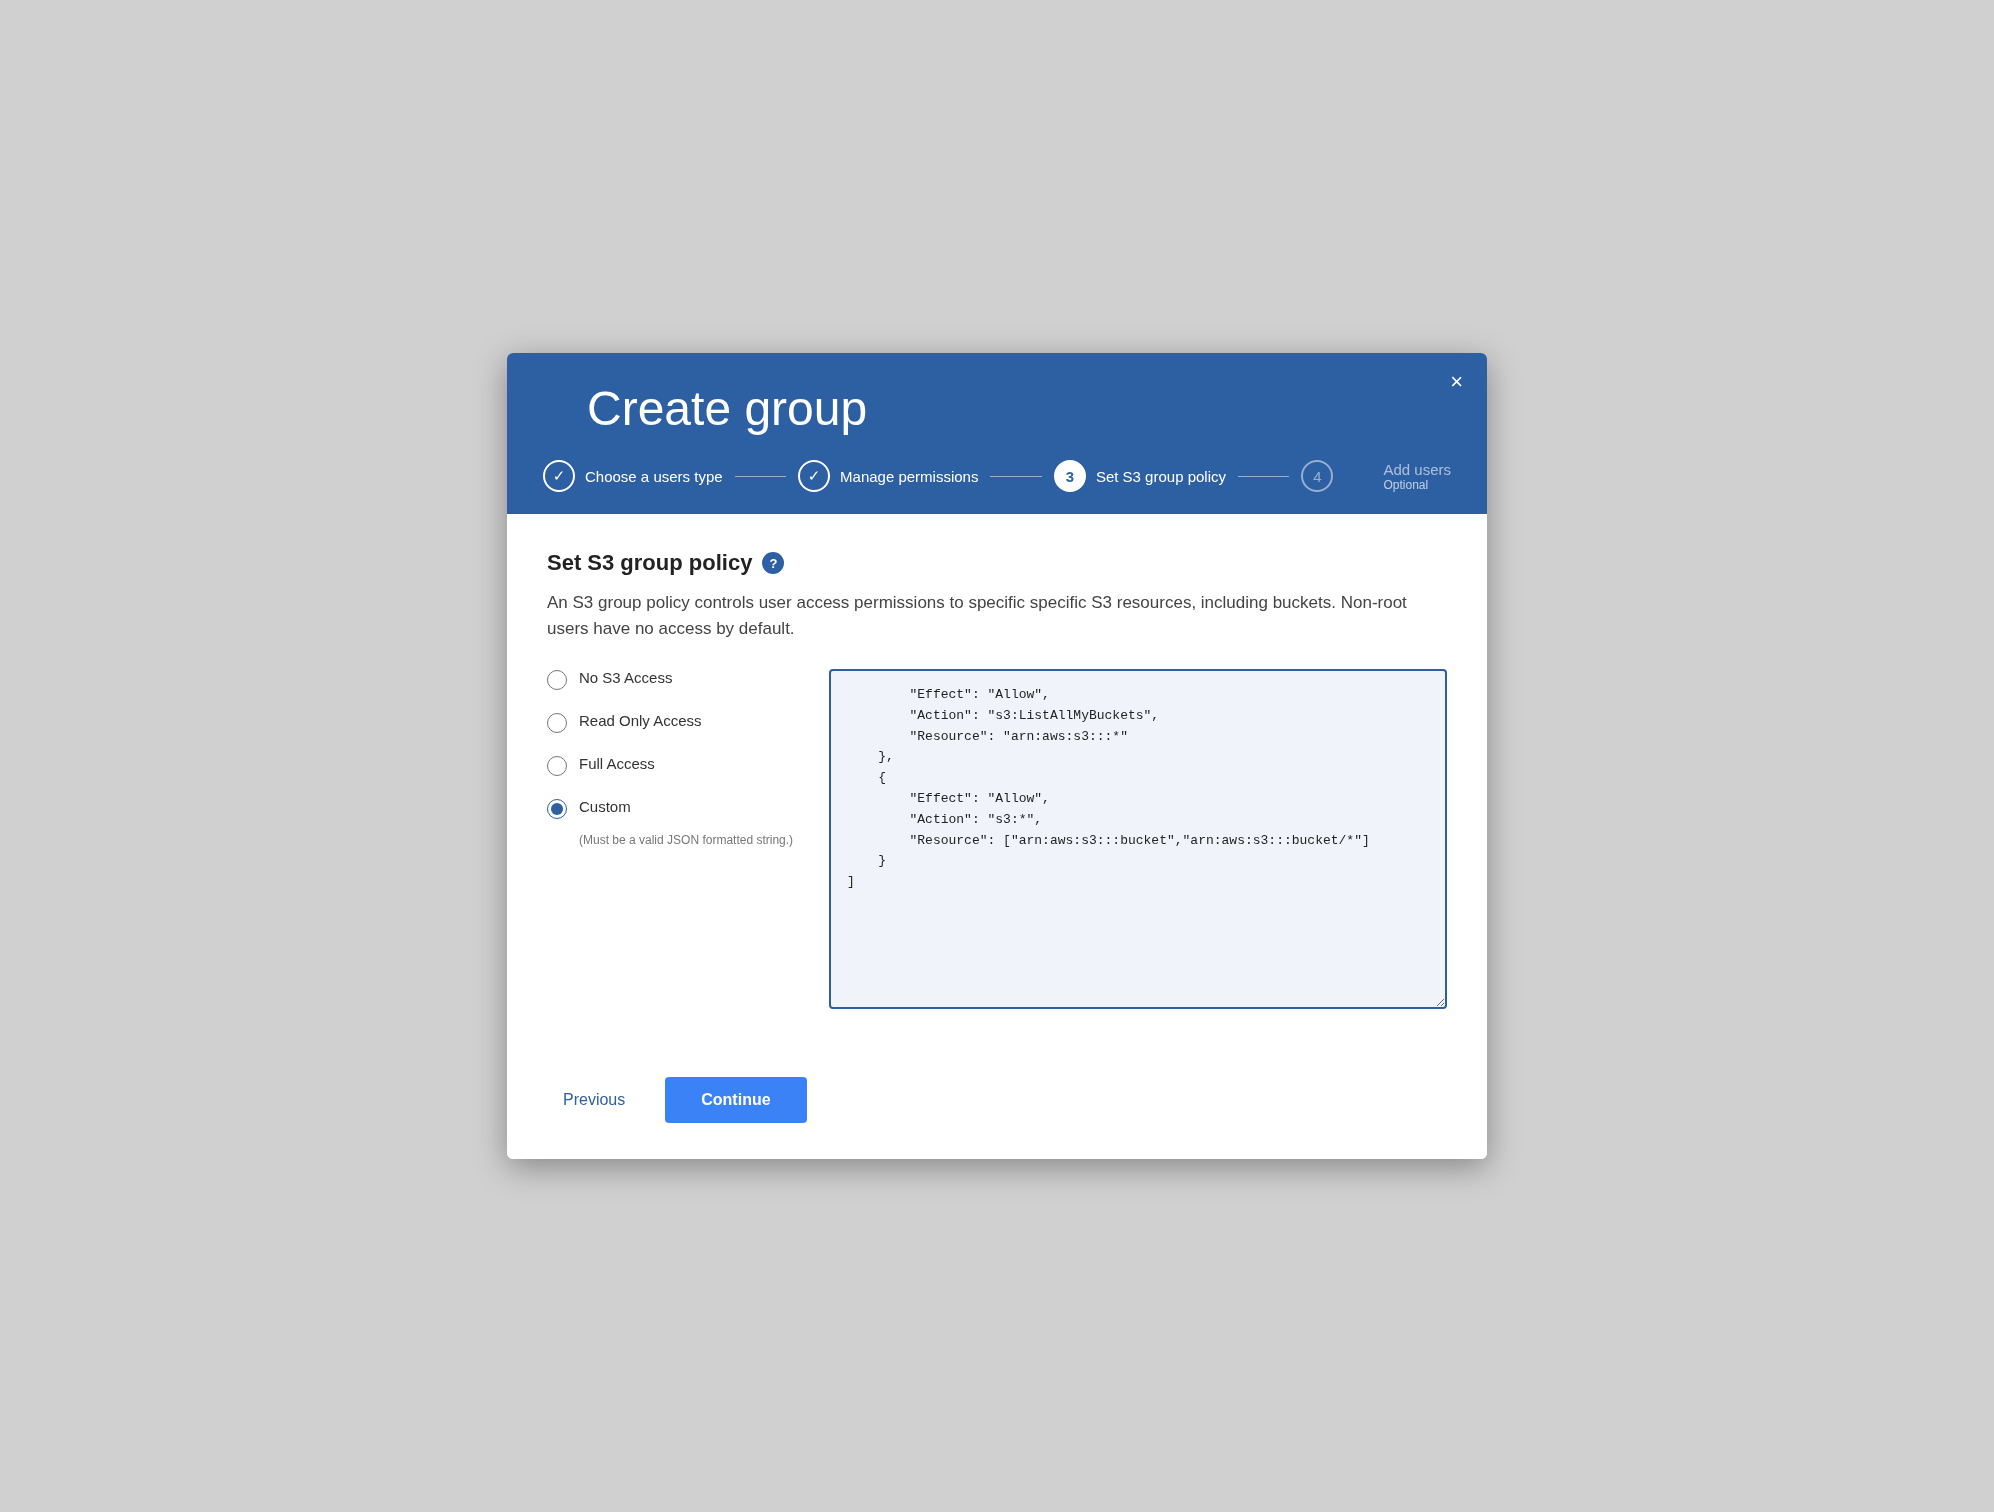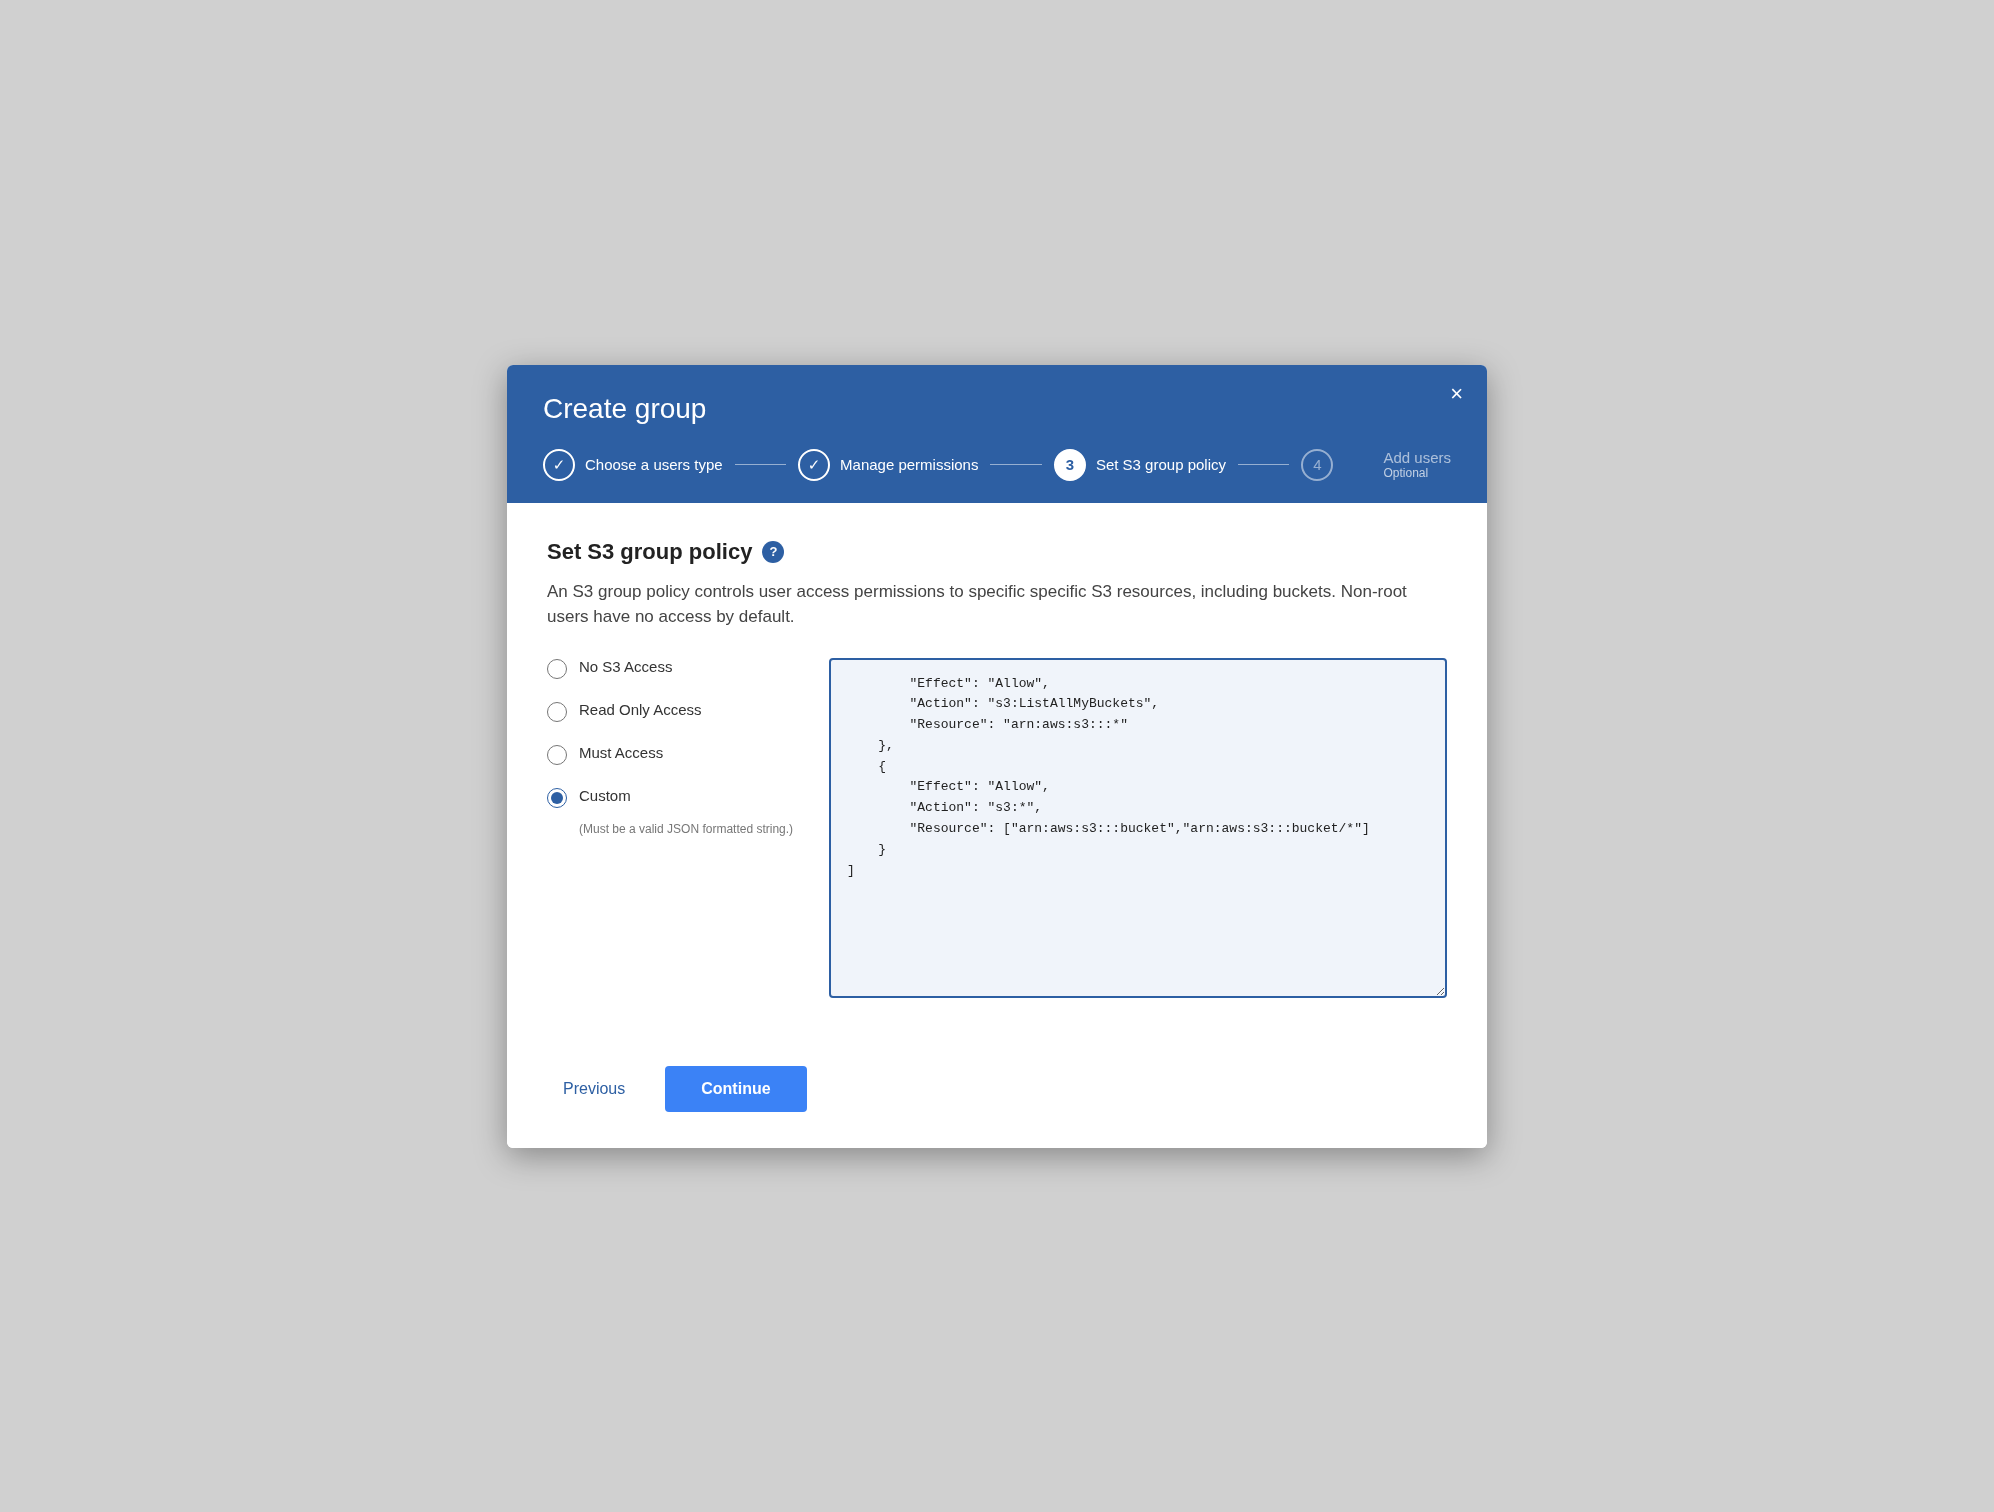--- a/index.html
+++ b/index.html
@@ -18,23 +18,24 @@
       box-shadow: 0 8px 32px rgba(0,0,0,0.35);
       overflow: hidden;
       position: relative;
     }
     .modal-header {
       background: #2d5fa3;
       padding: 28px 36px 0 36px;
       color: #fff;
     }
     .modal-title {
-      font-size: 28px;
+      font-size: 48px;
       font-weight: 300;
       margin-bottom: 24px;
+      margin-left: 44px;
     }
     .close-btn {
       position: absolute;
       top: 18px;
       right: 24px;
       color: #fff;
       background: none;
       border: none;
       font-size: 22px;
       cursor: pointer;
@@ -261,21 +262,21 @@
         <label class="radio-item">
           <input type="radio" class="radio-input" name="s3policy" style="">
           <span class="radio-label">No S3 Access</span>
         </label>
         <label class="radio-item">
           <input type="radio" class="radio-input" name="s3policy" style="">
           <span class="radio-label">Read Only Access</span>
         </label>
         <label class="radio-item">
           <input type="radio" class="radio-input" name="s3policy" style="">
-          <span class="radio-label">Must Access</span>
+          <span class="radio-label">Full Access</span>
         </label>
         <label class="radio-item">
           <input type="radio" class="radio-input" name="s3policy" checked="" style="">
           <span class="radio-label">
             <span>Custom</span>
             <span class="radio-sublabel">(Must be a valid JSON formatted string.)</span>
           </span>
         </label>
       </div>
 

